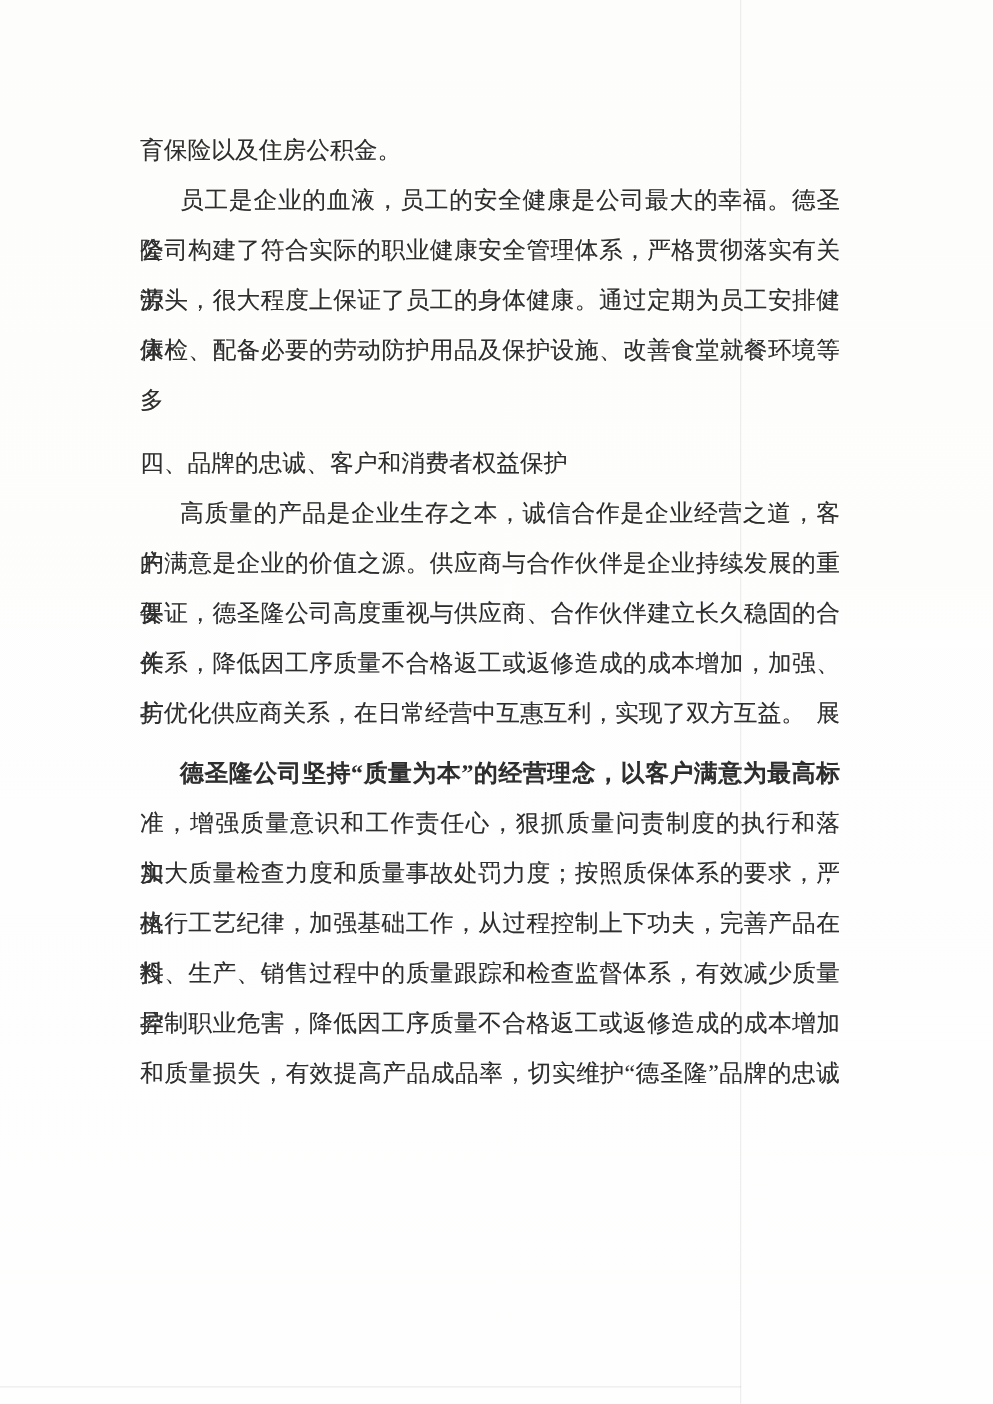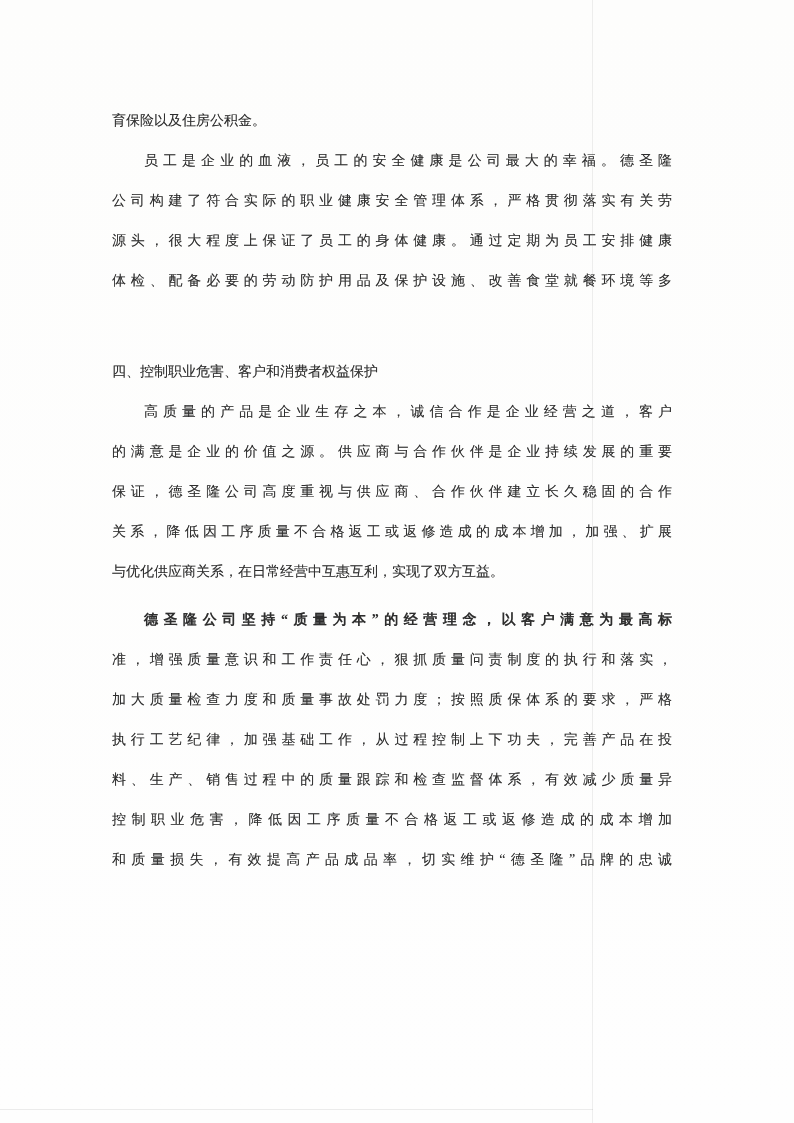--- a/index.html
+++ b/index.html
@@ -31,21 +31,21 @@
     position: absolute;
     left: 0; top: 1109px;
     width: 593px; height: 1px;
     background: rgba(100,100,100,0.12);
   }
   .text-block {
     position: absolute;
     left: 112px;
     top: 101px;
     width: 560px;
-    font-size: 14px;
+    font-size: 19px;
     color: #2e2e2e;
     text-shadow: 0 0 0.5px rgba(40,40,40,0.35);
   }
   .line {
     height: 40px;
     line-height: 40px;
     text-align: justify;
     text-align-last: justify;
     -moz-text-align-last: justify;
   }
@@ -79,21 +79,21 @@
       <div class="line line--end">育保险以及住房公积金。</div>
     </div>
 
     <div class="para">
       <div class="line line--indent">员工是企业的血液，员工的安全健康是公司最大的幸福。德圣隆</div>
       <div class="line">公司构建了符合实际的职业健康安全管理体系，严格贯彻落实有关劳</div>
       <div class="line">源头，很大程度上保证了员工的身体健康。通过定期为员工安排健康</div>
       <div class="line">体检、配备必要的劳动防护用品及保护设施、改善食堂就餐环境等多</div>
     </div>
 
-    <div class="heading">四、控制职业危害、客户和消费者权益保护</div>
+    <div class="heading">四、品牌的忠诚、客户和消费者权益保护</div>
 
     <div class="para">
       <div class="line line--indent">高质量的产品是企业生存之本，诚信合作是企业经营之道，客户</div>
       <div class="line">的满意是企业的价值之源。供应商与合作伙伴是企业持续发展的重要</div>
       <div class="line">保证，德圣隆公司高度重视与供应商、合作伙伴建立长久稳固的合作</div>
       <div class="line">关系，降低因工序质量不合格返工或返修造成的成本增加，加强、扩展</div>
       <div class="line line--end">与优化供应商关系，在日常经营中互惠互利，实现了双方互益。</div>
     </div>
 
     <div class="para para--quality">

